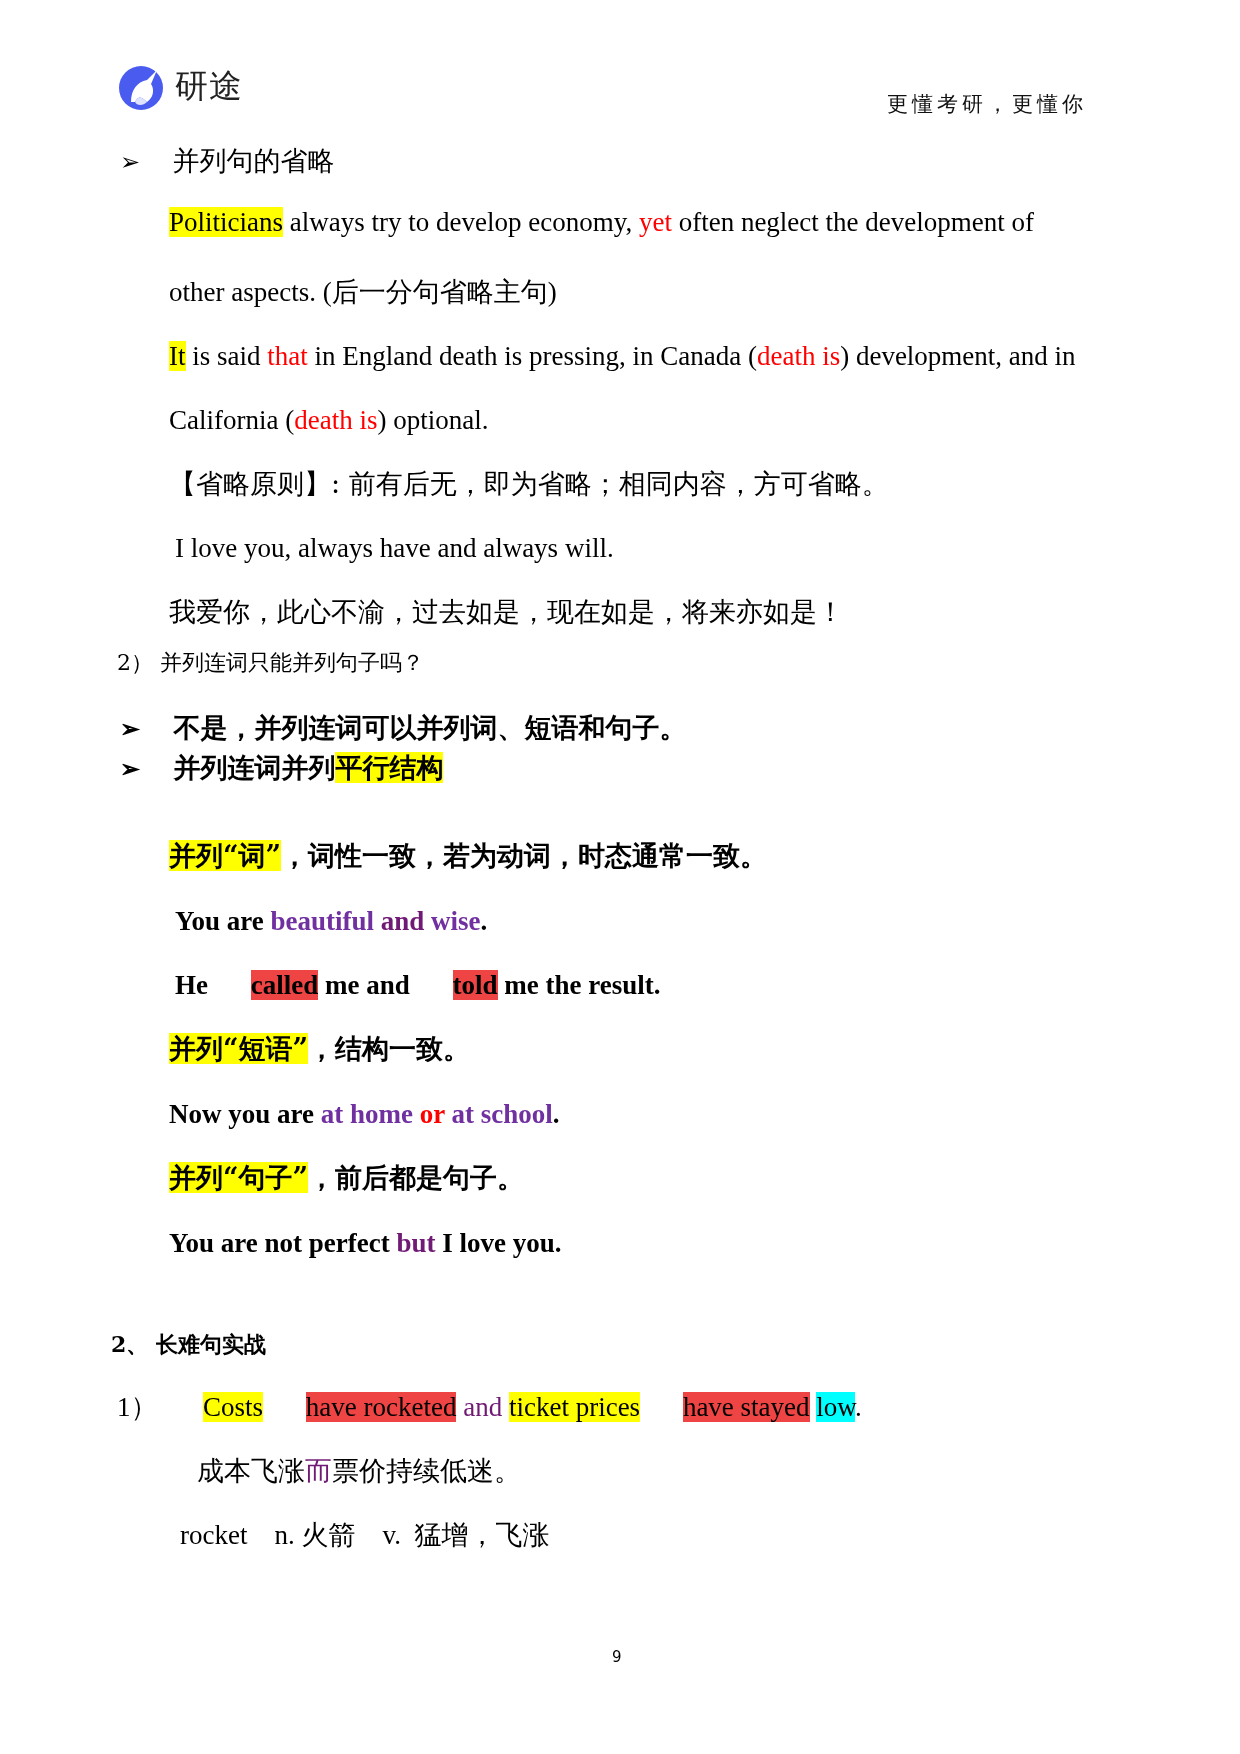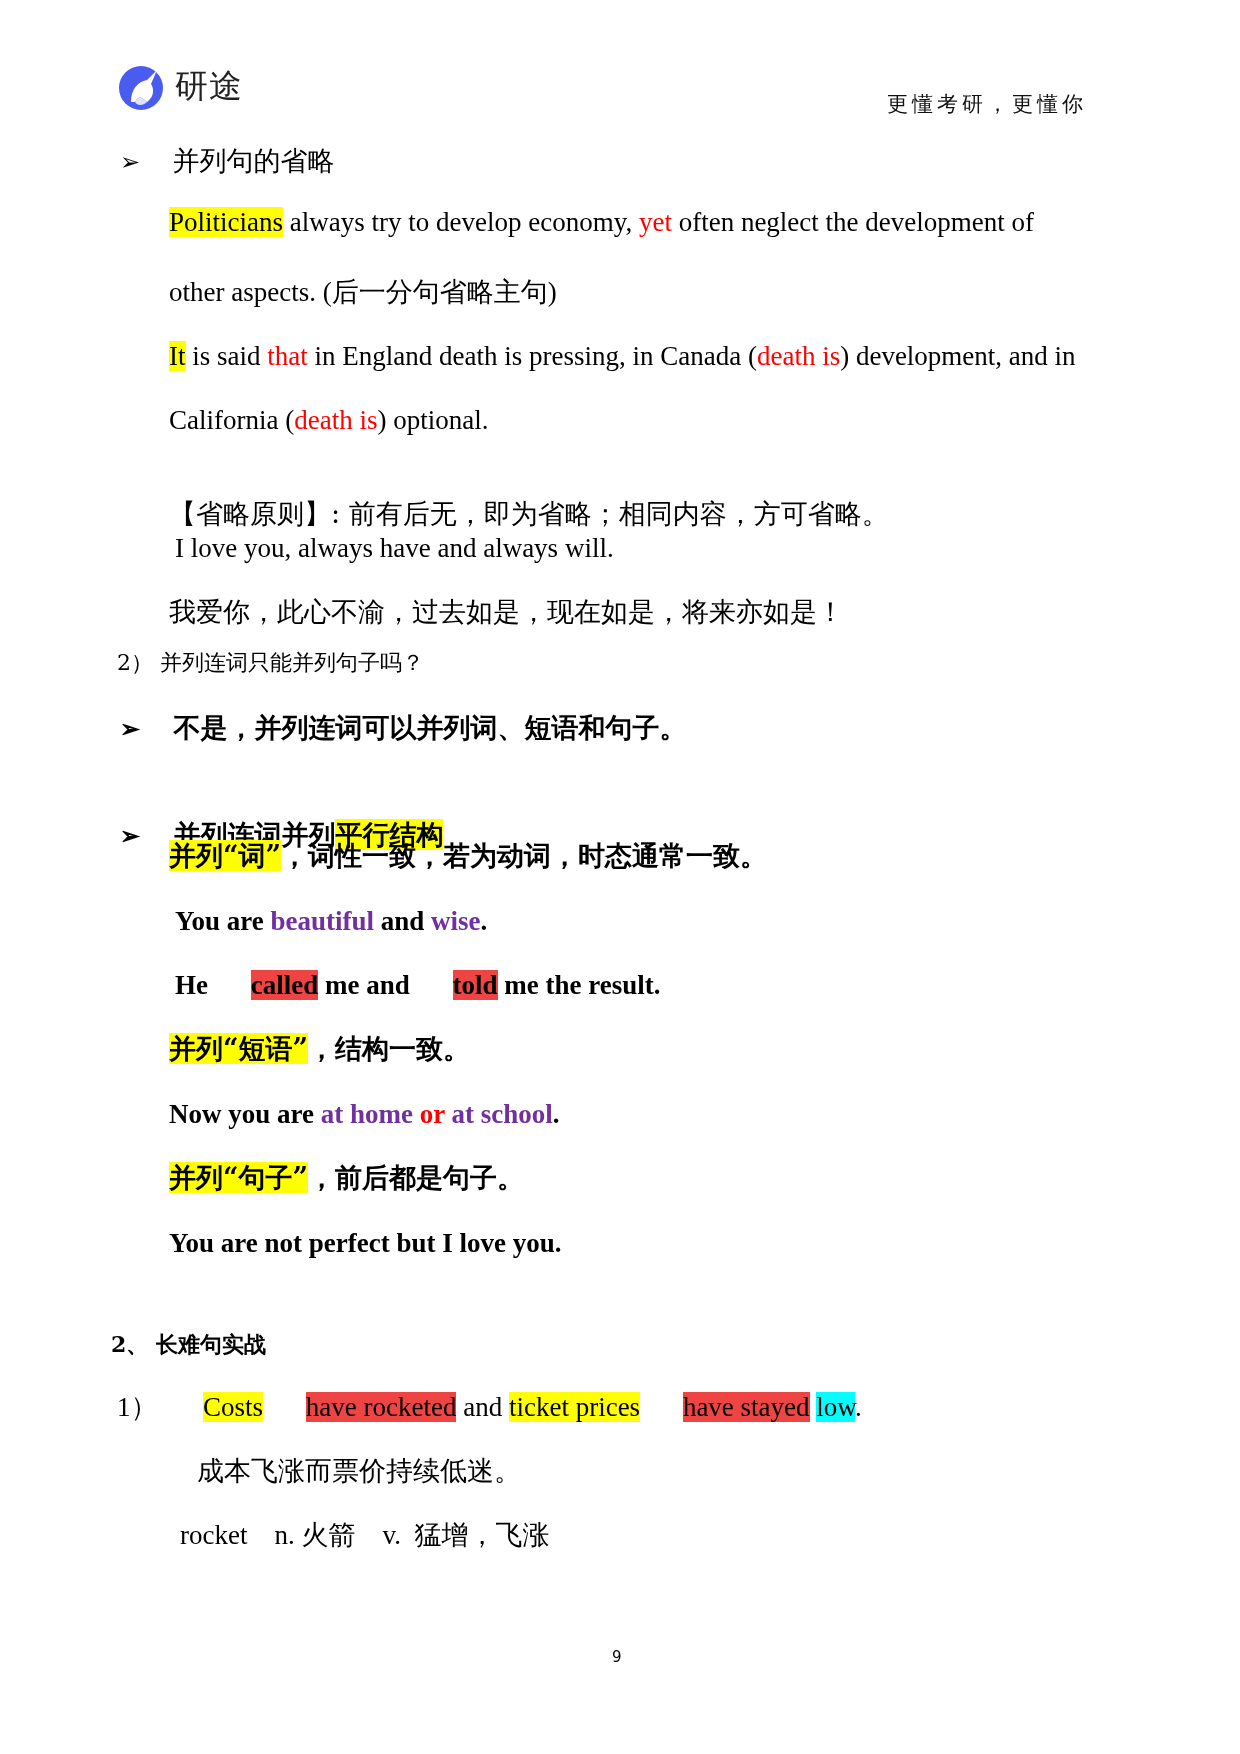--- a/index.html
+++ b/index.html
@@ -11,21 +11,21 @@
     .logo-text { font-family: "DejaVu Sans", sans-serif; font-size: 33px; color: #222; margin-left: 10px; letter-spacing: 1px; }
     .slogan { left: 887px; top: 90px; font-family: "DejaVu Sans", sans-serif; font-size: 21px; letter-spacing: 4px; color: #111; }
     .line { font-size: 27px; line-height: 56px; }
     .cn { font-family: "DejaVu Serif", serif; }
     .bold { font-weight: bold; }
     .bullet { font-size: 24px; margin-right: 22px; display: inline-block; width: 22px; }
     .hl-yellow { background: #ffff00; }
     .hl-green { background: #ef4444; margin-left: 36px; }
     .hl-cyan { background: #00ffff; }
     .red { color: #ff0000; }
-    .darkred { color: #000000; }
+    .darkred { color: #701a75; }
     .purple { color: #7030a0; }
     .small { font-size: 22px; }
     .pagenum { left: 612px; top: 1648px; font-family: "DejaVu Sans", sans-serif; font-size: 15px; }
   </style>
 </head>
 <body>
 
 <div class="abs logo">
   <svg class="logo-mark" viewBox="0 0 48 48">
     <circle cx="24" cy="24" r="22" fill="#4a5cf0"></circle>
@@ -46,31 +46,31 @@
 </div>
 <div class="abs line" style="left:169px; top:264px;">other aspects.  (后一分句省略主句)</div>
 
 <div class="abs line" style="left:169px; top:328px;">
   <span class="hl-yellow">It</span><span> is said </span><span class="red">that</span><span> in England death is pressing, in Canada (</span><span class="red">death is</span><span>) development, and in</span>
 </div>
 <div class="abs line" style="left:169px; top:392px;">
   <span>California (</span><span class="red">death is</span><span>) optional.</span>
 </div>
 
-<div class="abs line cn" style="left:169px; top:456px;margin-top:30px;">【省略原则】: 前有后无，即为省略；相同内容，方可省略。</div>
+<div class="abs line cn" style="left:169px; top:456px;">【省略原则】: 前有后无，即为省略；相同内容，方可省略。</div>
 <div class="abs line" style="left:175px; top:520px;">I love you, always have and always will.</div>
 <div class="abs line cn" style="left:169px; top:584px;">我爱你，此心不渝，过去如是，现在如是，将来亦如是！</div>
 
 <div class="abs cn small" style="left:117px; top:648px;">2） 并列连词只能并列句子吗？</div>
 
 <div class="abs line cn bold" style="left:120px; top:700px;">
   <span class="bullet">➢</span>
   <span>不是，并列连词可以并列词、短语和句子。</span>
 </div>
-<div class="abs line cn bold" style="left:120px; top:807px;">
+<div class="abs line cn bold" style="left:120px; top:740px;">
   <span class="bullet">➢</span>
   <span>并列连词并列</span><span class="hl-yellow">平行结构</span>
 </div>
 
 <div class="abs line cn bold" style="left:169px; top:828px;">
   <span class="hl-yellow">并列“词”</span><span>，词性一致，若为动词，时态通常一致。</span>
 </div>
 <div class="abs line bold" style="left:175px; top:893px;">
   <span>You are </span><span class="purple">beautiful</span><span> </span><span class="darkred">and</span><span> </span><span class="purple">wise</span><span>.</span>
 </div>

